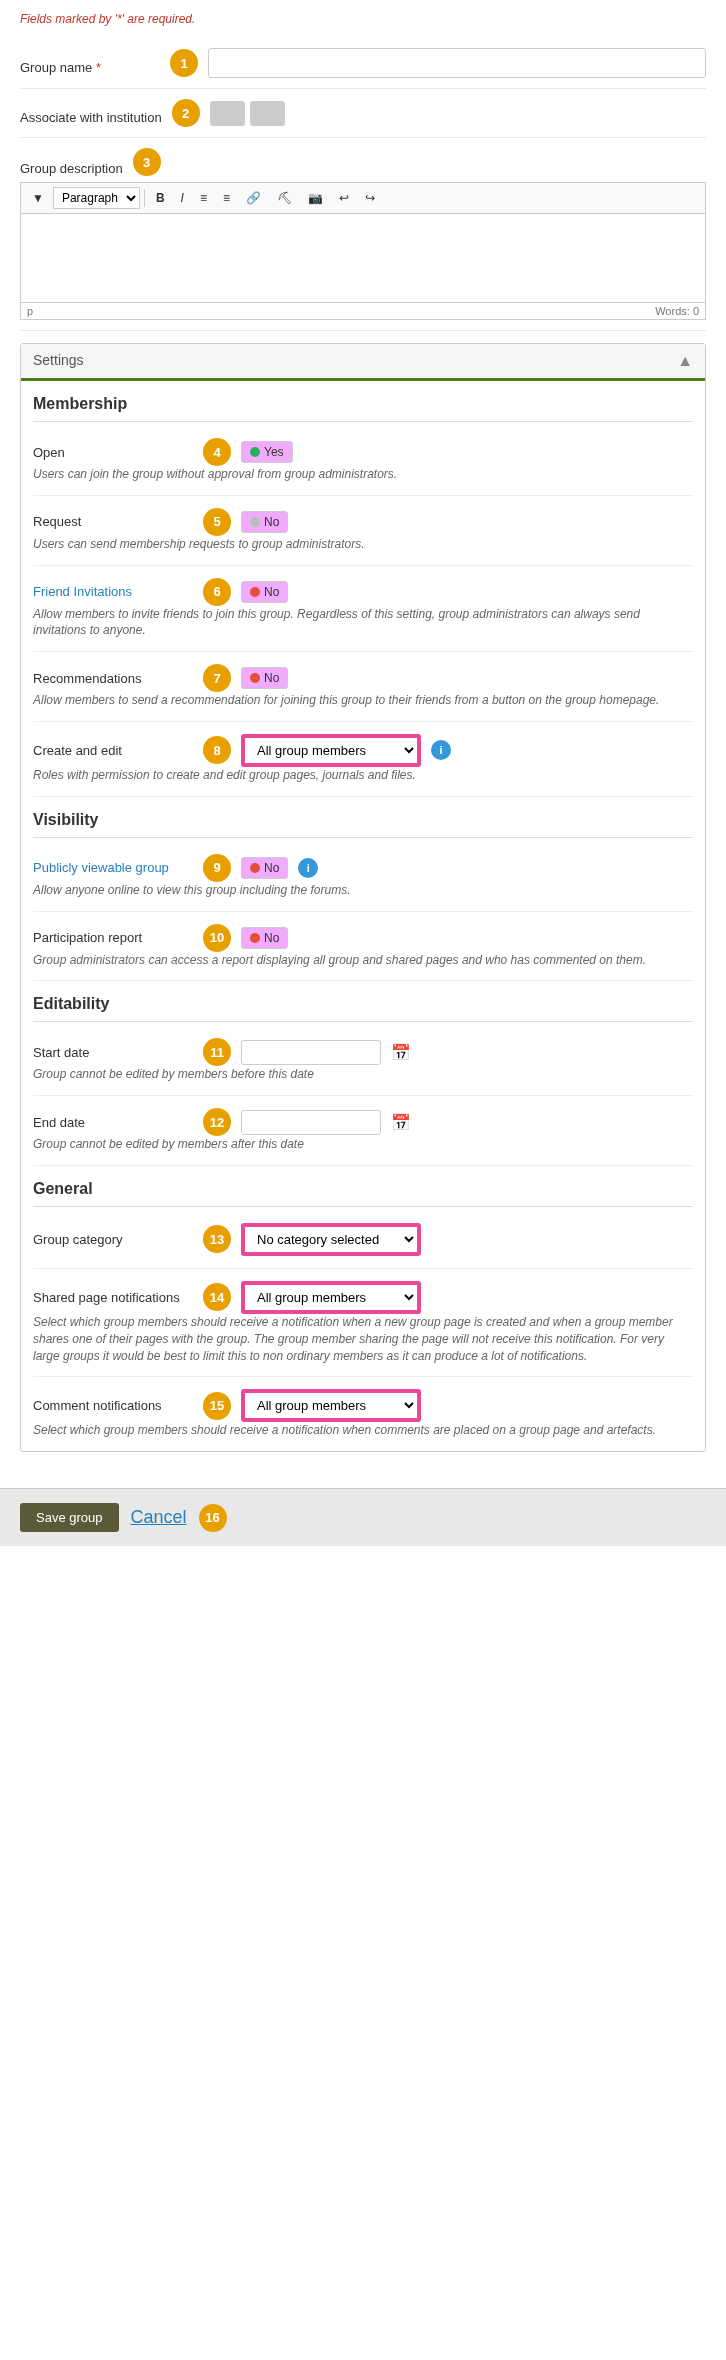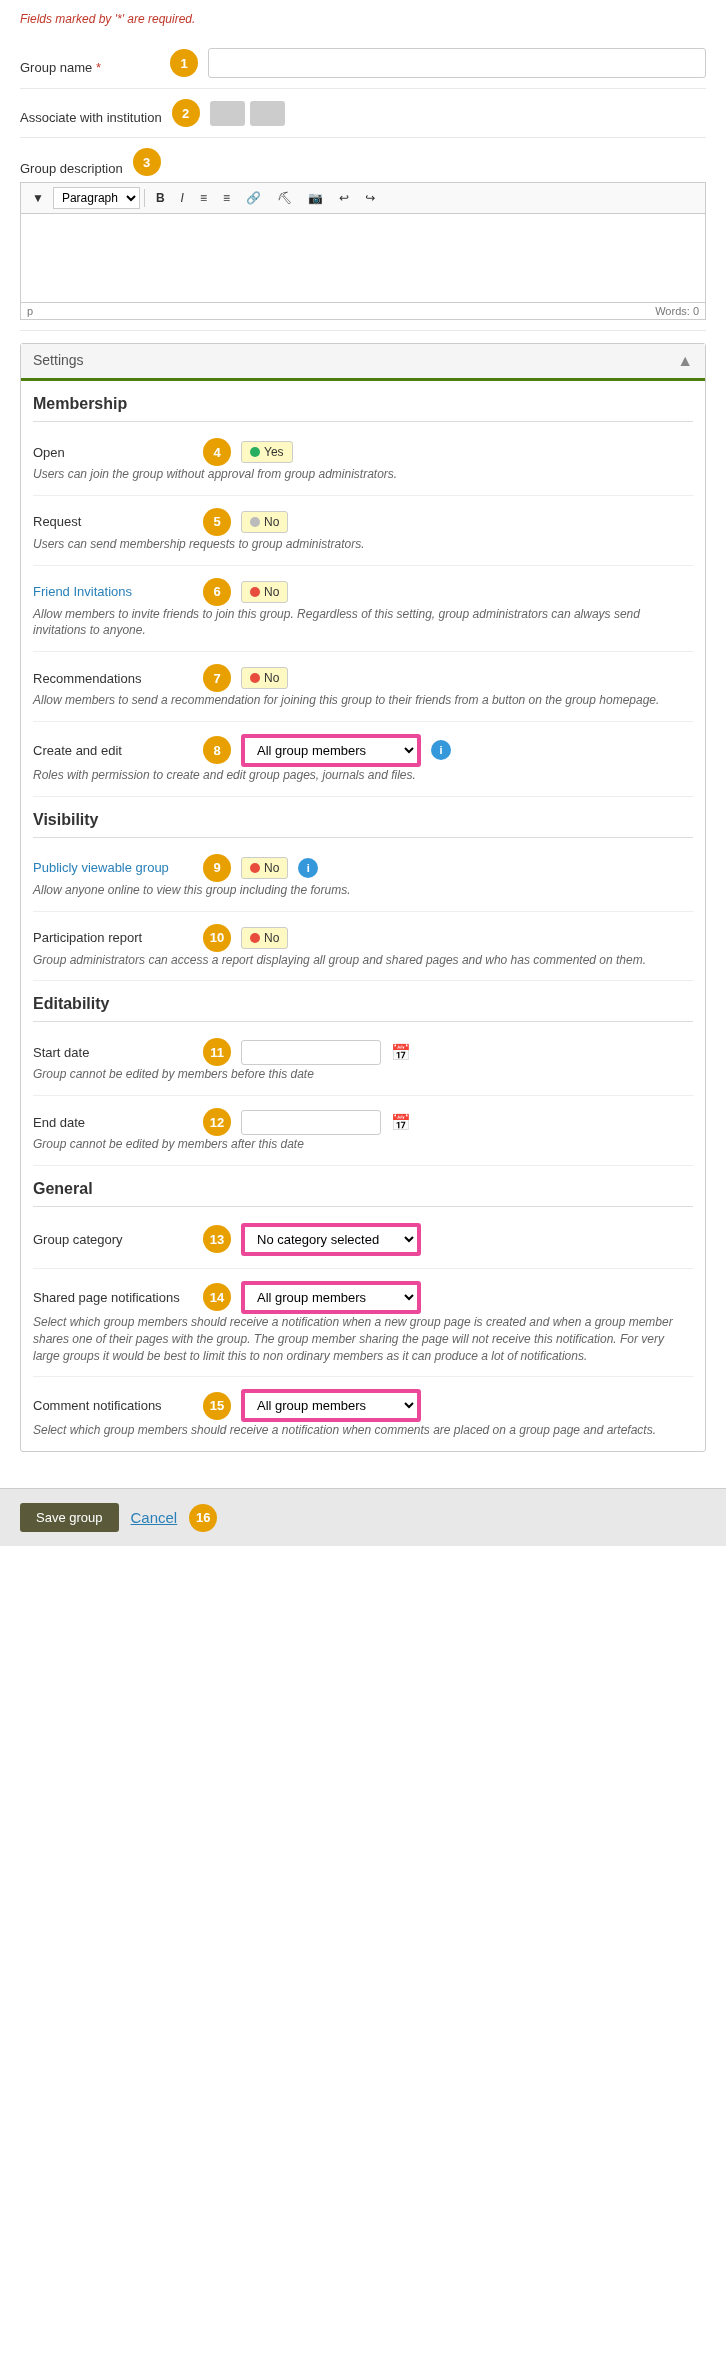--- a/index.html
+++ b/index.html
@@ -156,21 +156,21 @@
       color: #333;
     }
     .setting-name.blue { color: #2980b9; }
     .toggle-btn {
       display: inline-flex;
       align-items: center;
       gap: 4px;
       padding: 3px 8px;
       border: 1px solid #ccc;
       border-radius: 3px;
-      background: #fef9c3;
+      background: #f0abfc;
       cursor: pointer;
       font-size: 12px;
     }
     .toggle-dot {
       width: 10px;
       height: 10px;
       border-radius: 50%;
     }
     .dot-green { background: #27ae60; }
     .dot-red { background: #e74c3c; }
@@ -225,21 +225,21 @@
       color: #fff;
       border: none;
       border-radius: 3px;
       font-size: 13px;
       cursor: pointer;
     }
     .btn-cancel {
       background: none;
       border: none;
       color: #2980b9;
-      font-size: 15px;
+      font-size: 18px;
       cursor: pointer;
       text-decoration: underline;
     }
     .setting-top-full {
       display: flex;
       align-items: center;
       gap: 10px;
       flex-wrap: wrap;
     }
   </style>

